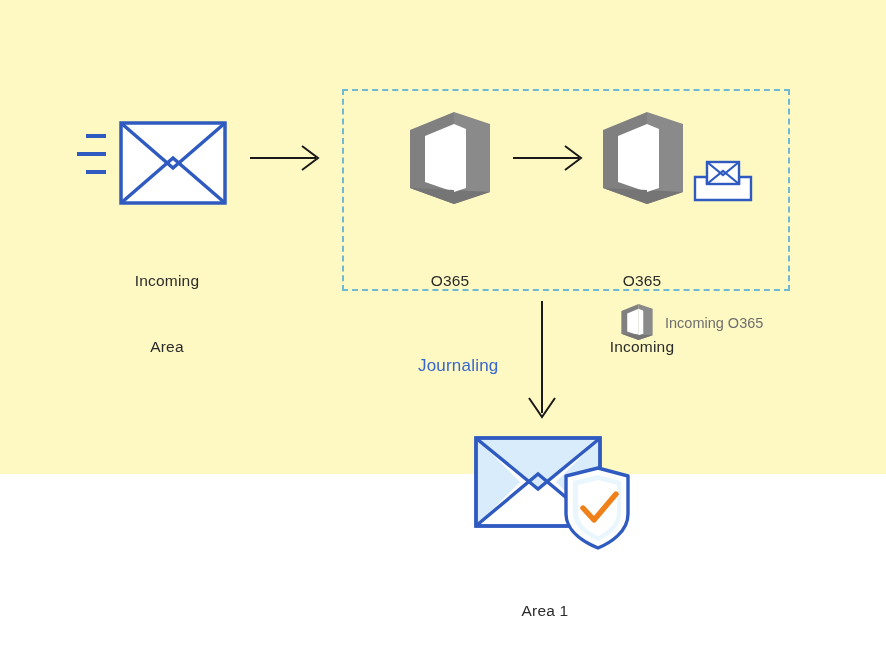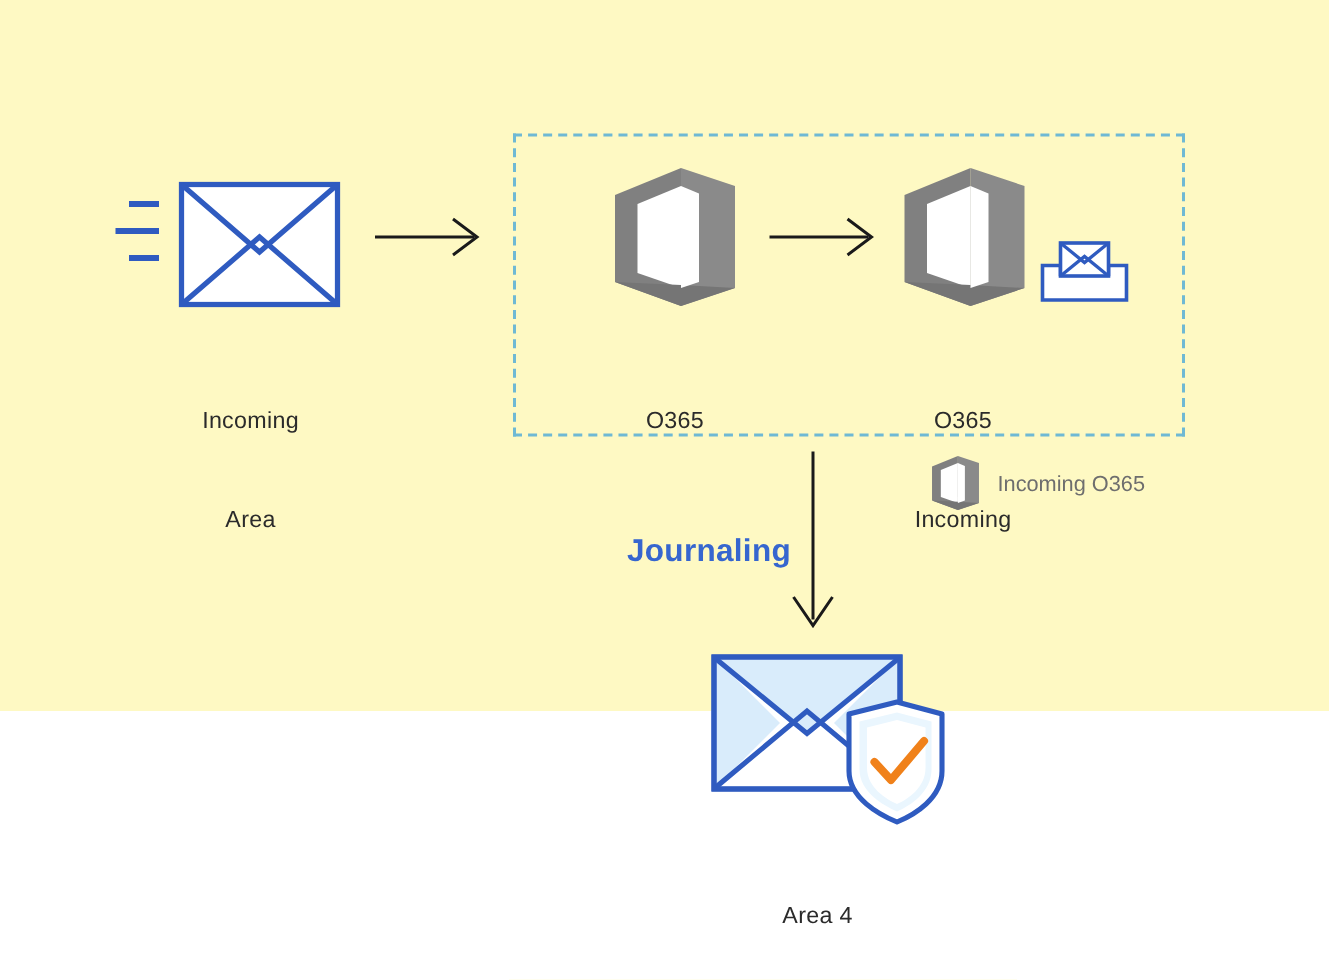--- a/index.html
+++ b/index.html
@@ -35,22 +35,22 @@
   .label-line { display: block; }
   .dashed-zone {
     position: absolute;
     border: 2px dashed #6fb9d4;
     box-sizing: border-box;
     background: transparent;
   }
   .journaling-label {
     position: absolute;
     color: #3666cf;
-    font-weight: bold;
-    font-size: 21px;
+    font-weight: normal;
+    font-size: 17px;
     letter-spacing: 0.2px;
     white-space: nowrap;
   }
   .legend-label {
     position: absolute;
     color: #6e6e6e;
     font-size: 14.5px;
     white-space: nowrap;
   }
   svg { display: block; overflow: visible; }
@@ -177,17 +177,17 @@
 
       <path d="M 103 49 L 128 43 L 151 49 L 151 81 C 151 96 137 105 128 109
                C 119 105 103 96 103 81 Z" fill="#eaf6fe" stroke="none"></path>
       <path d="M 108 53 L 128 48 L 147 53 L 147 80 C 147 93 135 101 128 104
                C 121 101 108 93 108 80 Z" fill="#ffffff" stroke="none"></path>
 
       <path d="M 113 76 L 124 88 L 146 62" fill="none" stroke="#f0811a" stroke-width="5.4" stroke-linecap="round" stroke-linejoin="round"></path>
     </svg>
   </div>
   <div class="label" style="left:455px; top:556px; width:180px;">
-    <span class="label-line">Area 4</span>
+    <span class="label-line">Area 1</span>
     
   </div>
 
 </div>
 
 </body></html>

